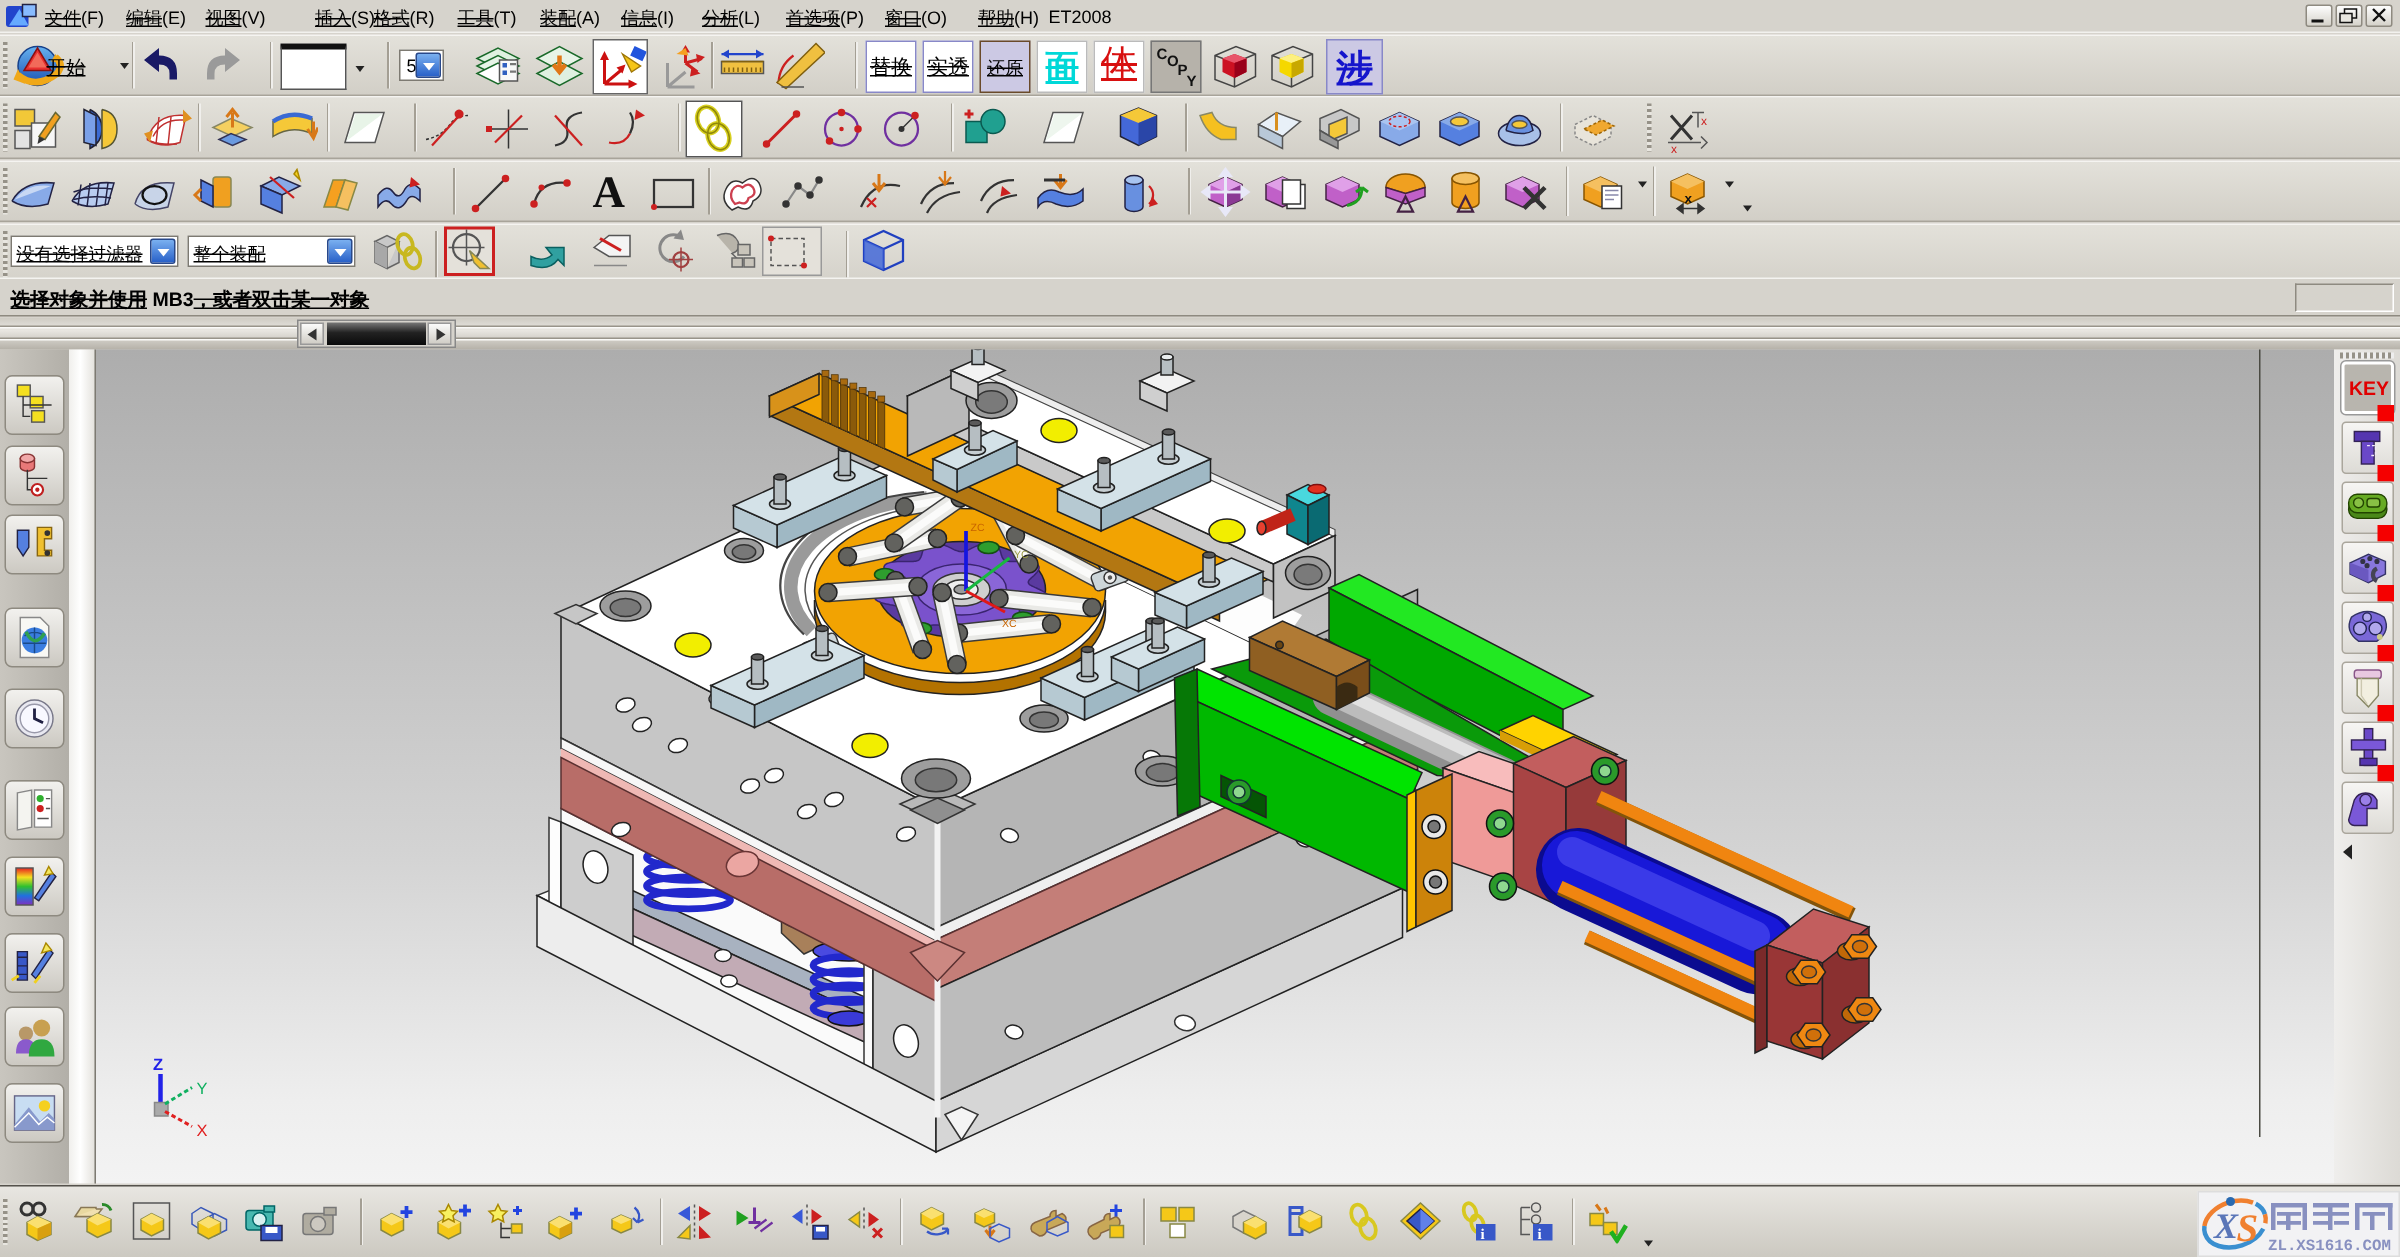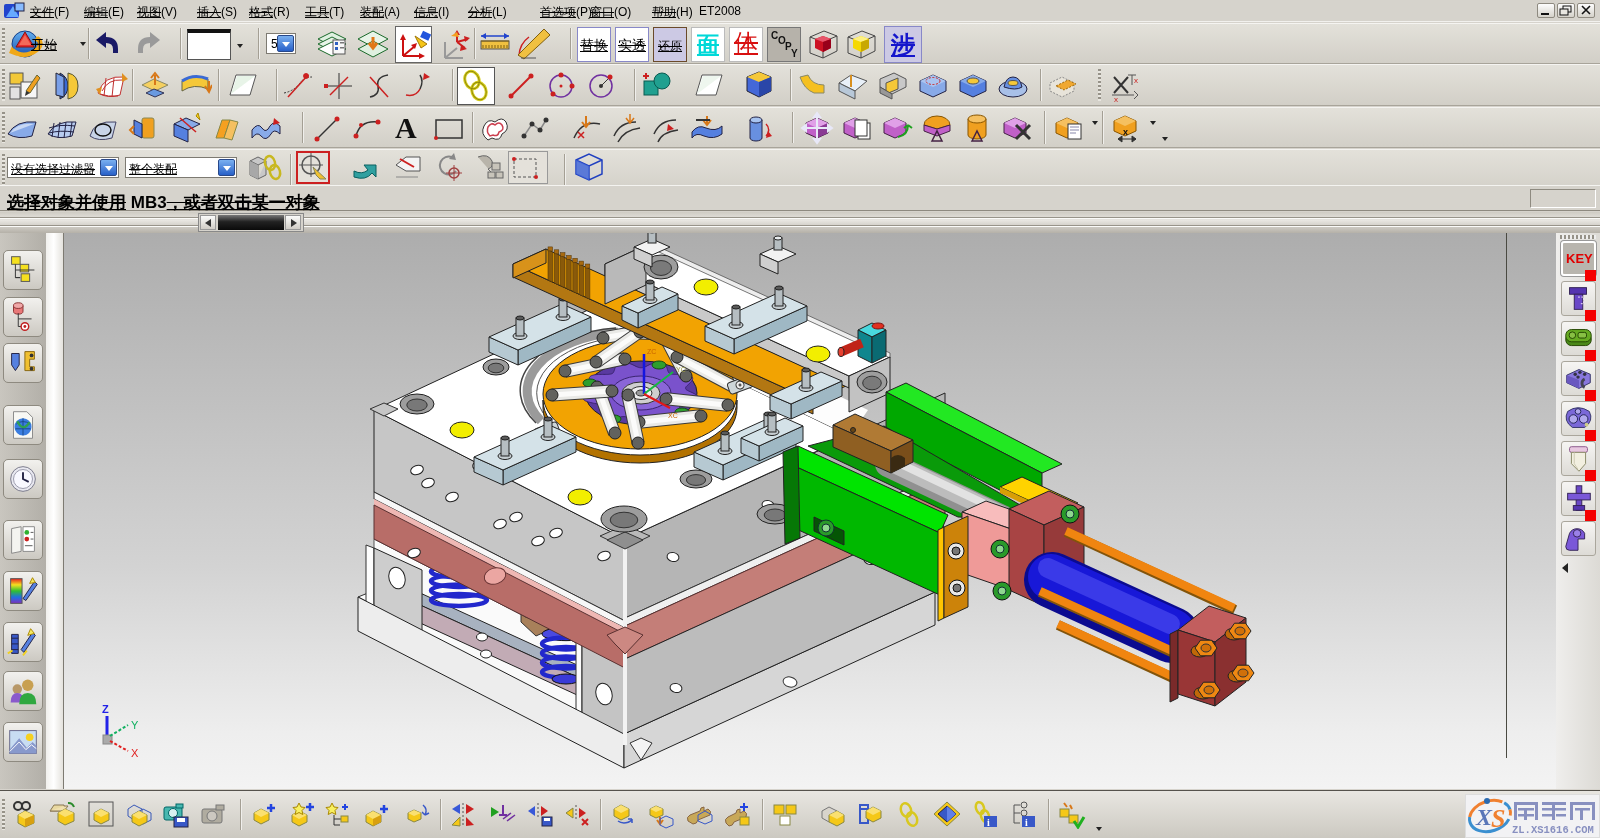--- a/index.html
+++ b/index.html
@@ -5,21 +5,21 @@
 body{background:#d6d3cc;position:relative}
 .cn{text-decoration:underline line-through}
 .abs{position:absolute}
 .menubar{position:absolute;left:0;top:0;width:1600px;height:22px;background:#d6d3cc;border-bottom:1px solid #f2f1ee;font-size:12px;color:#000}
 .menubar .mi{position:absolute;top:4px;white-space:nowrap}
 .tbrow{position:absolute;left:0;width:1600px;background:linear-gradient(#e3e1da,#d2cfc7);border-top:1px solid #f5f4f1;border-bottom:1px solid #a8a49a}
 .grip{position:absolute;left:2px;top:4px;bottom:4px;width:3px;background:repeating-linear-gradient(180deg,#969288 0 2px,#e8e6e0 2px 4px)}
 .sep{position:absolute;width:2px;top:4px;bottom:4px;background:linear-gradient(90deg,#a49f94 0 1px,#f0efec 1px 2px)}
 .ib{position:absolute;width:34px;height:34px}
 .dd{position:absolute;width:0;height:0;border-left:3.5px solid transparent;border-right:3.5px solid transparent;border-top:4px solid #222}
-.statusbar{position:absolute;left:0;top:185px;width:1600px;height:26px;background:#d6d3cc;border-top:1px solid #f4f3f0;border-bottom:1px solid #8e8a80;font-size:17px;font-weight:bold;color:#000}
+.statusbar{position:absolute;left:0;top:185px;width:1600px;height:26px;background:#d6d3cc;border-top:1px solid #f4f3f0;border-bottom:1px solid #8e8a80;font-size:13px;font-weight:bold;color:#000}
 .splitrow{position:absolute;left:0;top:212px;width:1600px;height:21px;background:linear-gradient(#cfccc4,#e8e6e1 40%,#b5b1a8)}
 .main{position:absolute;left:0;top:233px;width:1600px;height:556px}
 .sidebar{position:absolute;left:0;top:0;width:46px;height:556px;background:linear-gradient(90deg,#c9c6bf,#b2afa8)}
 .sbtn{position:absolute;left:3px;width:40px;height:40px;background:linear-gradient(#f2f1ee,#ccc9c2);border:1px solid #8e8a80;border-radius:5px}
 .vsplit{position:absolute;left:46px;top:0;width:18px;height:556px;background:linear-gradient(90deg,#f0efec,#ffffff 45%,#e4e2dd);border-right:1px solid #7d7a72}
 .viewport{position:absolute;left:64px;top:0;width:1492px;height:556px;background:linear-gradient(180deg,#adadad 0%,#bdbdbd 25%,#d3d3d3 60%,#eeeeee 90%,#f3f3f3 100%)}
 .palette{position:absolute;left:1556px;top:0;width:44px;height:556px;background:linear-gradient(90deg,#efeeec,#dcdad5)}
 .pbtn{position:absolute;left:5px;width:35px;height:35px;background:linear-gradient(#f6f5f3,#dddbd6);border:1px solid #aaa69c;border-radius:3px}
 .redsq{position:absolute;width:11px;height:11px;background:#f50000}
 .bottombar{position:absolute;left:0;top:790px;width:1600px;height:48px;background:linear-gradient(#e8e6e1,#ccc9c1);border-top:1px solid #55524c}
@@ -32,27 +32,27 @@
 
 <div class="menubar">
  <svg class="abs" style="left:3px;top:1px" width="24" height="20">
       <rect x="1" y="3" width="15" height="14" fill="#2244cc" rx="2"></rect>
       <path d="M3 16 L10 5 L16 16 Z" fill="#66aaff"></path>
       <rect x="12" y="2" width="9" height="8" fill="#88bbff" stroke="#224" stroke-width="1"></rect>
     </svg>
  <span class="mi" style="left:30px"><span class="cn">文件</span>(F)</span>
  <span class="mi" style="left:84px"><span class="cn">编辑</span>(E)</span>
  <span class="mi" style="left:137px"><span class="cn">视图</span>(V)</span>
- <span class="mi" style="left:197px"><span class="cn">插入</span>(S)</span>
+ <span class="mi" style="left:210px"><span class="cn">插入</span>(S)</span>
  <span class="mi" style="left:249px"><span class="cn">格式</span>(R)</span>
  <span class="mi" style="left:305px"><span class="cn">工具</span>(T)</span>
  <span class="mi" style="left:360px"><span class="cn">装配</span>(A)</span>
  <span class="mi" style="left:414px"><span class="cn">信息</span>(I)</span>
  <span class="mi" style="left:468px"><span class="cn">分析</span>(L)</span>
- <span class="mi" style="left:540px"><span class="cn">首选项</span>(P)</span>
+ <span class="mi" style="left:524px"><span class="cn">首选项</span>(P)</span>
  <span class="mi" style="left:590px"><span class="cn">窗口</span>(O)</span>
  <span class="mi" style="left:652px"><span class="cn">帮助</span>(H)</span>
  <span class="mi" style="left:699px">ET2008</span>
  <div class="wbtn" style="left:1537px;top:3px"><svg width="16" height="13">
         <rect x="3" y="9" width="8" height="2" fill="#111"></rect>
       </svg></div>
  <div class="wbtn" style="left:1557px;top:3px"><svg width="16" height="13">
         <rect x="5" y="2" width="8" height="6" fill="none" stroke="#111"></rect>
         <rect x="2" y="5" width="8" height="6" fill="#e8e6e0" stroke="#111"></rect>
       </svg></div>

